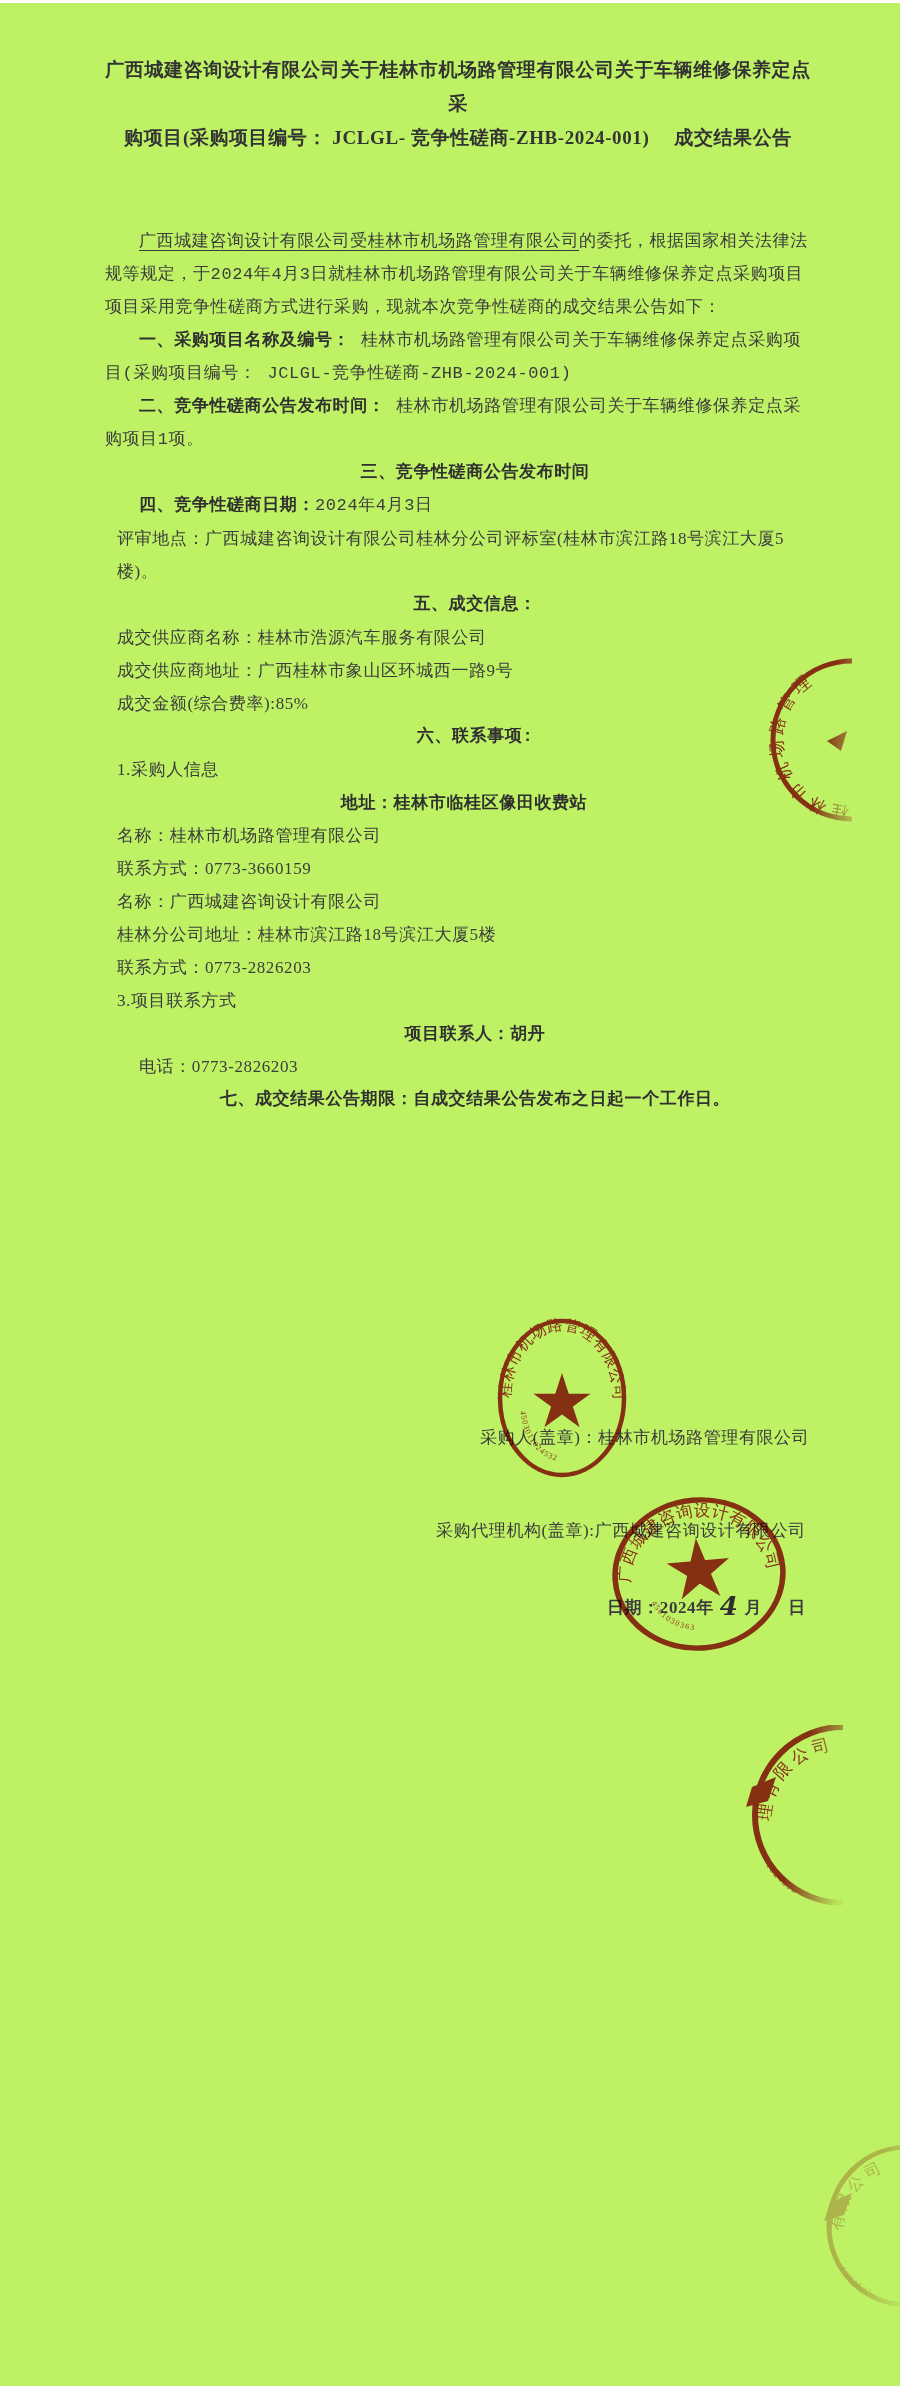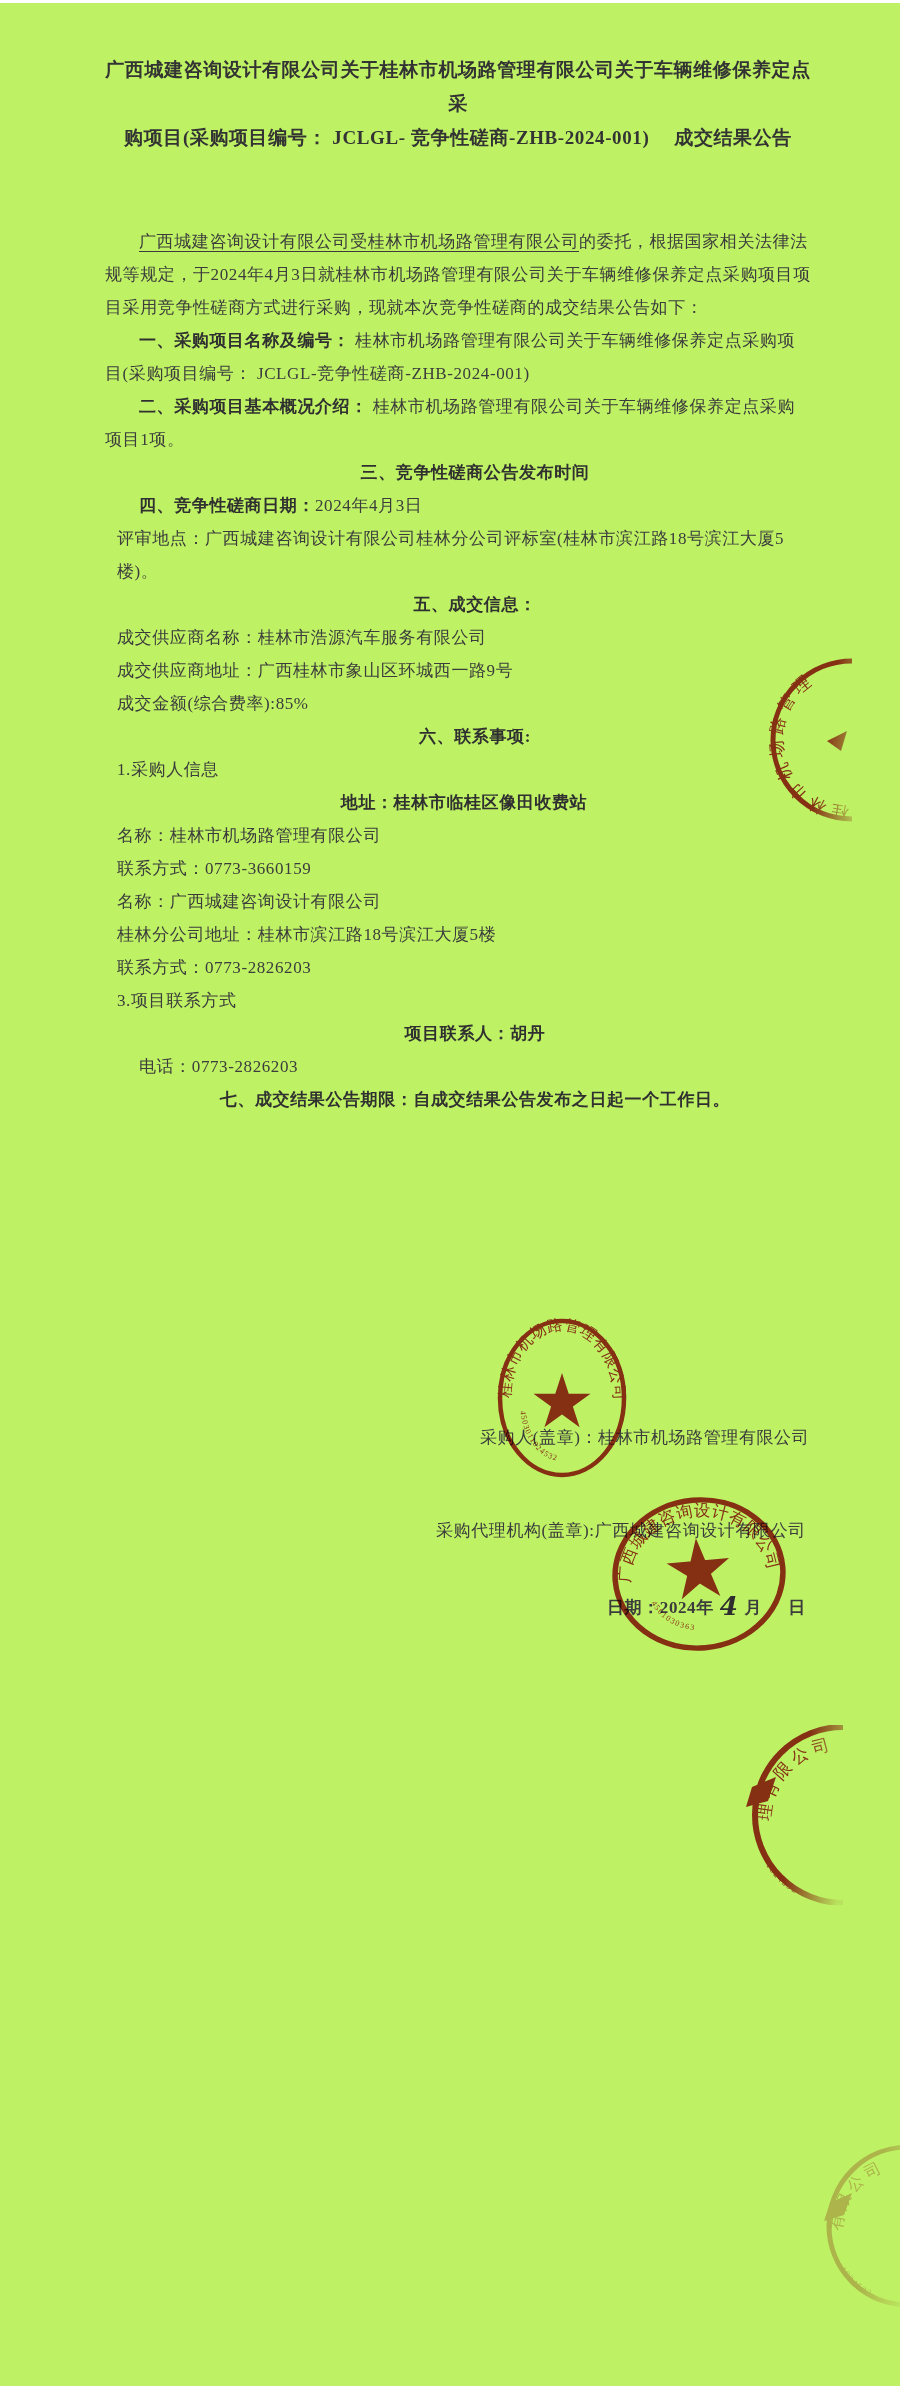--- a/index.html
+++ b/index.html
@@ -11,21 +11,21 @@
   }
   .doc{
     position:absolute;left:105px;top:0;width:706px;
     font-size:17px;line-height:33px;letter-spacing:0.6px;
   }
   .title{
     padding-top:50px;text-align:center;font-weight:bold;
     font-size:19px;line-height:34px;color:#333;margin-bottom:70px;
   }
   .doc p{margin:0;}
-  .ind{text-indent:34px;}
+  .ind{text-indent:34px;font-family:Liberation Mono, monospace;}
   .pad{padding-left:12px;}
   .pad2{padding-left:34px;}
   .mt1{margin-top:6px;}
   .mt2{margin-top:12px;}
   .mt3{margin-top:15px;}
   b,.bold{font-weight:bold;color:#303030;text-align:center;}
   .u{text-decoration:underline;text-underline-offset:4px;}
   
   .sig{position:absolute;font-size:17px;letter-spacing:0.6px;color:#3c3c3c;white-space:nowrap;z-index:1;}
   .hand{font-size:26px;font-style:italic;font-family:"DejaVu Serif",serif;color:#2e2e2e;position:relative;top:2px;padding:0 6px;}
@@ -52,21 +52,21 @@
 
     <div class="title">
       <div>广西城建咨询设计有限公司关于桂林市机场路管理有限公司关于车辆维修保养定点采</div>
       <div>购项目(采购项目编号：  JCLGL- 竞争性磋商-ZHB-2024-001)　 成交结果公告</div>
     </div>
 
     <p class="ind"><span class="u">广西城建咨询设计有限公司受桂林市机场路管理有限公司</span><span>的委托，根据国家相关法律法规等规定，于2024年4月3日就桂林市机场路管理有限公司关于车辆维修保养定点采购项目项目采用竞争性磋商方式进行采购，现就本次竞争性磋商的成交结果公告如下：</span></p>
 
     <p class="ind"><b>一、采购项目名称及编号：</b><span> 桂林市机场路管理有限公司关于车辆维修保养定点采购项目(采购项目编号：  JCLGL-竞争性磋商-ZHB-2024-001)</span></p>
 
-    <p class="ind mt2"><b>二、采购项目基本概况介绍：</b><span> 桂林市机场路管理有限公司关于车辆维修保养定点采购项目1项。</span></p>
+    <p class="ind mt2"><b>二、竞争性磋商公告发布时间：</b><span> 桂林市机场路管理有限公司关于车辆维修保养定点采购项目1项。</span></p>
 
     <p class="ind mt2 bold">三、竞争性磋商公告发布时间</p>
 
 
     <p class="ind mt1"><b>四、竞争性磋商日期：</b><span>2024年4月3日</span></p>
 
     <p class="pad">评审地点：广西城建咨询设计有限公司桂林分公司评标室(桂林市滨江路18号滨江大厦5楼)。</p>
 
     <p class="ind mt1 bold">五、成交信息：</p>
     <p class="pad">成交供应商名称：桂林市浩源汽车服务有限公司</p>

